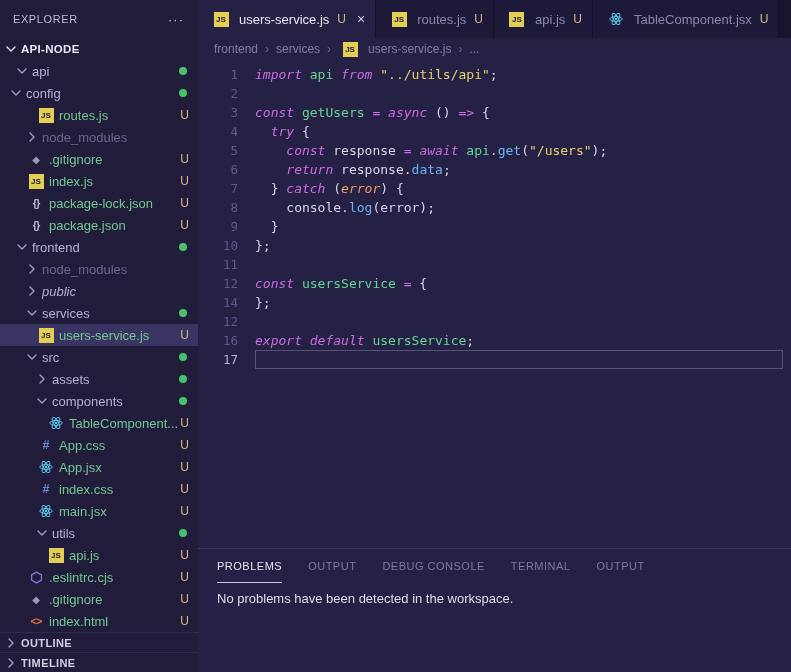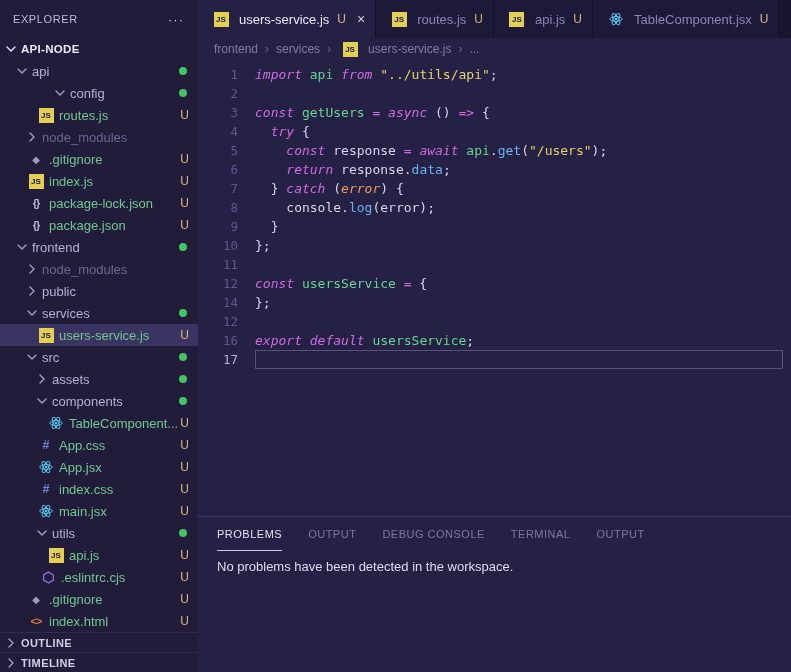--- a/index.html
+++ b/index.html
@@ -53,21 +53,21 @@
   .current .code{border:1px solid #585278;}
   .kw{color:#cf6be2;font-style:italic;}
   .op{color:#cf6be2;}
   .id{color:#66d693;}
   .str{color:#e8d26f;}
   .mth{color:#6cb2f2;}
   .par{color:#ef9a63;font-style:italic;}
   .pl{color:#d8d6ea;}
 
   
-  .panel{height:156px;flex-shrink:0;border-top:1px solid #3b3568;background:#252145;}
+  .panel{height:124px;flex-shrink:0;border-top:1px solid #3b3568;background:#252145;}
   .panel-tabs{height:34px;display:flex;gap:26px;padding:0 19px;font-size:11px;letter-spacing:.5px;color:#7d78a2;}
   .panel-tab{display:flex;align-items:center;height:100%;border-bottom:1px solid transparent;cursor:pointer;}
   .panel-tab.active{color:#e5e3f1;border-bottom-color:#cdcade;}
   .panel-message{padding:8px 19px;font-size:13px;color:#deddec;}
 
   
   .ic-js{width:15px;height:15px;border-radius:0;background:#e3cf54;color:#1d1936;font-weight:700;
          font-size:8px;display:flex;align-items:center;justify-content:center;
          font-family:"Liberation Sans",sans-serif;}
   .ic-css{color:#6d84d7;font-weight:700;font-size:12.5px;font-family:"Liberation Sans",sans-serif;}
@@ -93,21 +93,21 @@
         <span class="lbl">API-NODE</span>
       </div>
       <div id="tree-items">
           <div class="row" style="padding-left: 14px;">
             <svg width="16" height="16" viewBox="0 0 16 16" class="chev">
               <path d="M4 6l4 4 4-4" fill="none" stroke="currentColor" stroke-width="1.4" stroke-linecap="round" stroke-linejoin="round"></path>
             </svg>
             <span class="lbl f-folder">api</span>
             <span class="dot"></span>
           </div>
-          <div class="row" style="padding-left: 39px; margin-left: 13px;">
+          <div class="row" style="padding-left: 8px;">
             <svg width="16" height="16" viewBox="0 0 16 16" class="chev">
               <path d="M4 6l4 4 4-4" fill="none" stroke="currentColor" stroke-width="1.4" stroke-linecap="round" stroke-linejoin="round"></path>
             </svg>
             <span class="lbl f-folder">config</span>
             <span class="dot"></span>
           </div>
           <div class="row" style="padding-left: 34px;">
             <span class="fic">
               <span class="ic-js">JS</span>
             </span>
@@ -154,21 +154,21 @@
             </svg>
             <span class="lbl f-folder">frontend</span>
             <span class="dot"></span>
           </div>
           <div class="row" style="padding-left: 24px;">
             <svg width="16" height="16" viewBox="0 0 16 16" class="chev">
               <path d="M6 4l4 4-4 4" fill="none" stroke="currentColor" stroke-width="1.4" stroke-linecap="round" stroke-linejoin="round"></path>
             </svg>
             <span class="lbl f-dim">node_modules</span>
           </div>
-          <div class="row" style="padding-left: 24px;">
+          <div class="row" style="padding-left: 24px; font-style: italic;">
             <svg width="16" height="16" viewBox="0 0 16 16" class="chev">
               <path d="M6 4l4 4-4 4" fill="none" stroke="currentColor" stroke-width="1.4" stroke-linecap="round" stroke-linejoin="round"></path>
             </svg>
             <span class="lbl f-folder">public</span>
           </div>
           <div class="row" style="padding-left: 24px;">
             <svg width="16" height="16" viewBox="0 0 16 16" class="chev">
               <path d="M4 6l4 4 4-4" fill="none" stroke="currentColor" stroke-width="1.4" stroke-linecap="round" stroke-linejoin="round"></path>
             </svg>
             <span class="lbl f-folder">services</span>
@@ -259,21 +259,21 @@
             <span class="lbl f-folder">utils</span>
             <span class="dot"></span>
           </div>
           <div class="row" style="padding-left: 44px;">
             <span class="fic">
               <span class="ic-js">JS</span>
             </span>
             <span class="lbl f-file">api.js</span>
             <span class="badge-u">U</span>
           </div>
-          <div class="row" style="padding-left: 36px;">
+          <div class="row" style="padding-left: 24px;">
             <span class="fic">
               <svg width="13" height="13" viewBox="0 0 14 14">
                 <polygon points="7,1.2 12.3,4.1 12.3,9.9 7,12.8 1.7,9.9 1.7,4.1" fill="none" stroke="#8d6fd6" stroke-width="1.4"></polygon>
               </svg>
             </span>
             <span class="lbl f-file">.eslintrc.cjs</span>
             <span class="badge-u">U</span>
           </div>
           <div class="row" style="padding-left: 24px;">
             <span class="fic">

